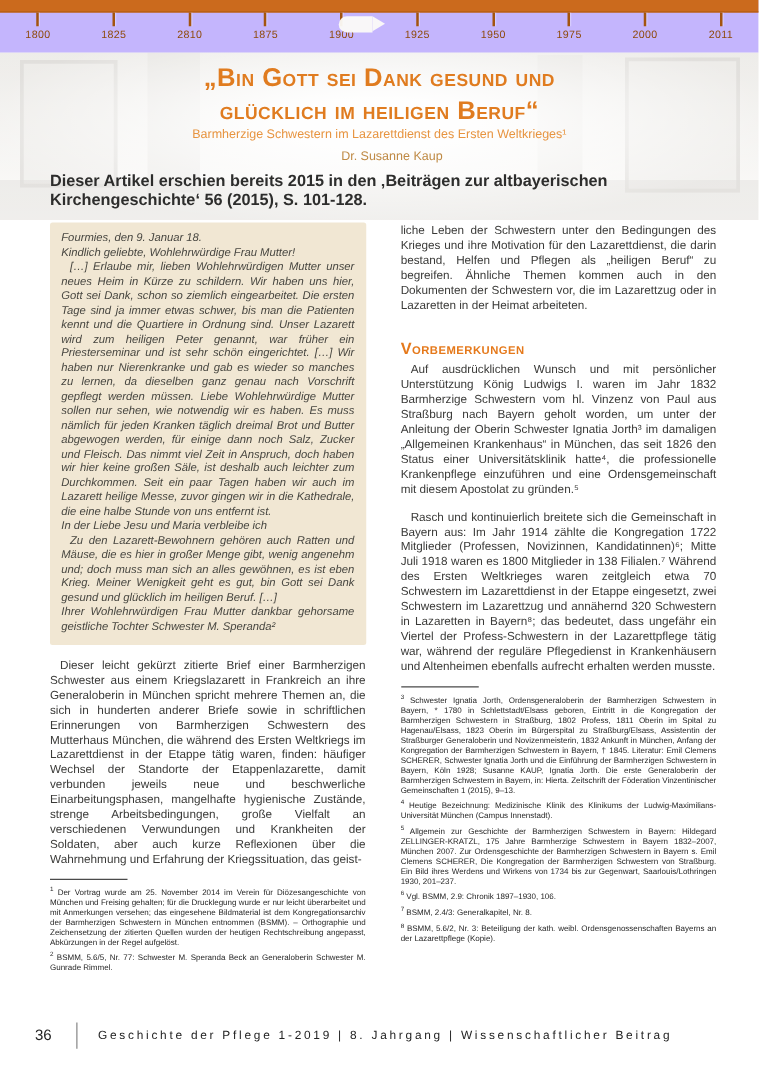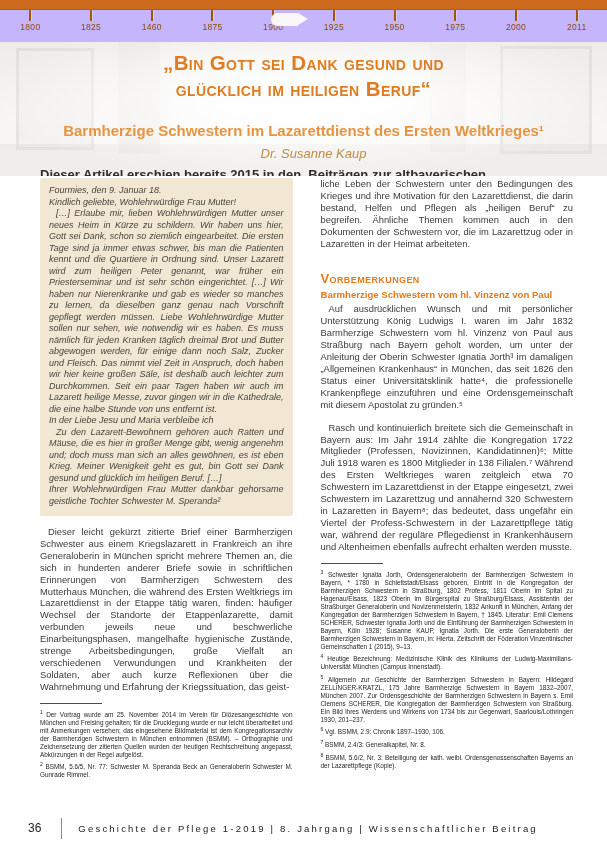--- a/index.html
+++ b/index.html
@@ -30,22 +30,22 @@
   .ph.w1 { left:16px; top:6px; width:72px; height:96px; border:3px solid #c2bfba; background:#e6e4e0; opacity:.5; }
   .ph.w2 { left:500px; top:4px; width:86px; height:102px; border:3px solid #c2bfba; background:#e6e4e0; opacity:.5; }
   .ph.w3 { left:118px; top:0; width:42px; height:112px; background:#cfccc7; opacity:.35; }
   .ph.w4 { left:430px; top:2px; width:36px; height:108px; background:#cfccc7; opacity:.3; }
   .ph.furn { left:0; right:0; top:102px; height:32px; background:#d3d0cb; opacity:.45; }
   .hero::after { content:""; position:absolute; inset:0;
           background:radial-gradient(ellipse at 50% 42%, rgba(255,255,255,.95) 18%, rgba(255,255,255,.3) 75%); }
   .hero-text { position:relative; z-index:2; text-align:center; padding-top:8px; }
   .title { margin:0; font-size:20.5px; line-height:1.28; font-weight:700;
            font-variant:small-caps; letter-spacing:.4px; color:#e07c20; }
-  .subtitle { margin-top:20px; font-size:15px; font-weight:700; color:#e79440; }
-  .author { margin-top:7px; font-size:13px; font-style:italic; color:#bf8a45;margin-left:20px; }
+  .subtitle { margin-top:0; font-size:10px; font-weight:400; color:#e79440; }
+  .author { margin-top:7px; font-size:10px; color:#bf8a45;margin-left:20px; }
   .note { margin-top:6px; text-align:left; padding:0 34px 0 40px;
           font-size:13px; font-weight:700; color:#2d2d2c; }
 
   
   .columns { position:absolute; top:178px; left:40px; right:34px; bottom:48px;
              display:flex; gap:28px; }
   .col { flex:1; min-width:0; }
   .body-p { margin:0; font-size:9.4px; line-height:11.9px; text-align:justify;
             color:#3a3a38; hyphens:auto; }
   .indent { text-indent:8px; }
@@ -83,21 +83,21 @@
       <div class="tl-tick">
           <div class="tick-line"></div>
           <span class="tick-label">1800</span>
         </div>
       <div class="tl-tick">
           <div class="tick-line"></div>
           <span class="tick-label">1825</span>
         </div>
       <div class="tl-tick">
           <div class="tick-line"></div>
-          <span class="tick-label">1460</span>
+          <span class="tick-label">2810</span>
         </div>
       <div class="tl-tick">
           <div class="tick-line"></div>
           <span class="tick-label">1875</span>
         </div>
       <div class="tl-tick">
           <div class="tick-line"></div>
           <span class="tick-label">1900</span>
         </div>
       <div class="tl-tick">
@@ -151,21 +151,20 @@
       </div>
       <p class="body-p indent">Dieser leicht gekürzt zitierte Brief einer Barmherzigen Schwester aus einem Kriegslazarett in Frankreich an ihre Generaloberin in München spricht mehrere Themen an, die sich in hunderten anderer Briefe sowie in schriftlichen Erinnerungen von Barmherzigen Schwestern des Mutterhaus München, die während des Ersten Weltkriegs im Lazarettdienst in der Etappe tätig waren, finden: häufiger Wechsel der Standorte der Etappenlazarette, damit verbunden jeweils neue und beschwerliche Einarbeitungsphasen, mangelhafte hygienische Zustände, strenge Arbeitsbedingungen, große Vielfalt an verschiedenen Verwundungen und Krankheiten der Soldaten, aber auch kurze Reflexionen über die Wahrnehmung und Erfahrung der Kriegssituation, das geist-</p>
       <hr class="fn-rule">
       <p class="fn"><sup>1</sup> <span>Der Vortrag wurde am 25. November 2014 im Verein für Diözesangeschichte von München und Freising gehalten; für die Drucklegung wurde er nur leicht überarbeitet und mit Anmerkungen versehen; das eingesehene Bildmaterial ist dem Kongregationsarchiv der Barmherzigen Schwestern in München entnommen (BSMM). – Orthographie und Zeichensetzung der zitierten Quellen wurden der heutigen Rechtschreibung angepasst, Abkürzungen in der Regel aufgelöst.</span></p>
       <p class="fn"><sup>2</sup> <span>BSMM, 5.6/5, Nr. 77: Schwester M. Speranda Beck an Generaloberin Schwester M. Gunrade Rimmel.</span></p>
     </section>
 
     <section class="col">
       <p class="body-p">liche Leben der Schwestern unter den Bedingungen des Krieges und ihre Motivation für den Lazarettdienst, die darin bestand, Helfen und Pflegen als „heiligen Beruf“ zu begreifen. Ähnliche Themen kommen auch in den Dokumenten der Schwestern vor, die im Lazarettzug oder in Lazaretten in der Heimat arbeiteten.</p>
       <h2 class="h2">Vorbemerkungen</h2>
-      <h3 class="h3">Barmherzige Schwestern vom hl. Vinzenz von Paul</h3>
       <p class="body-p indent">Auf ausdrücklichen Wunsch und mit persönlicher Unterstützung König Ludwigs I. waren im Jahr 1832 Barmherzige Schwestern vom hl. Vinzenz von Paul aus Straßburg nach Bayern geholt worden, um unter der Anleitung der Oberin Schwester Ignatia Jorth³ im damaligen „Allgemeinen Krankenhaus“ in München, das seit 1826 den Status einer Universitätsklinik hatte⁴, die professionelle Krankenpflege einzuführen und eine Ordensgemeinschaft mit diesem Apostolat zu gründen.⁵</p>
       <p class="body-p indent mt">Rasch und kontinuierlich breitete sich die Gemeinschaft in Bayern aus: Im Jahr 1914 zählte die Kongregation 1722 Mitglieder (Professen, Novizinnen, Kandidatinnen)⁶; Mitte Juli 1918 waren es 1800 Mitglieder in 138 Filialen.⁷ Während des Ersten Weltkrieges waren zeitgleich etwa 70 Schwestern im Lazarettdienst in der Etappe eingesetzt, zwei Schwestern im Lazarettzug und annähernd 320 Schwestern in Lazaretten in Bayern⁸; das bedeutet, dass ungefähr ein Viertel der Profess-Schwestern in der Lazarettpflege tätig war, während der reguläre Pflegedienst in Krankenhäusern und Altenheimen ebenfalls aufrecht erhalten werden musste.</p>
       <hr class="fn-rule">
       <p class="fn"><sup>3</sup> <span>Schwester Ignatia Jorth, Ordensgeneraloberin der Barmherzigen Schwestern in Bayern, * 1780 in Schlettstadt/Elsass geboren, Eintritt in die Kongregation der Barmherzigen Schwestern in Straßburg, 1802 Profess, 1811 Oberin im Spital zu Hagenau/Elsass, 1823 Oberin im Bürgerspital zu Straßburg/Elsass, Assistentin der Straßburger Generaloberin und Novizenmeisterin, 1832 Ankunft in München, Anfang der Kongregation der Barmherzigen Schwestern in Bayern, † 1845. Literatur: Emil Clemens SCHERER, Schwester Ignatia Jorth und die Einführung der Barmherzigen Schwestern in Bayern, Köln 1928; Susanne KAUP, Ignatia Jorth. Die erste Generaloberin der Barmherzigen Schwestern in Bayern, in: Hierta. Zeitschrift der Föderation Vinzentinischer Gemeinschaften 1 (2015), 9–13.</span></p>
       <p class="fn"><sup>4</sup> <span>Heutige Bezeichnung: Medizinische Klinik des Klinikums der Ludwig-Maximilians-Universität München (Campus Innenstadt).</span></p>
       <p class="fn"><sup>5</sup> <span>Allgemein zur Geschichte der Barmherzigen Schwestern in Bayern: Hildegard ZELLINGER-KRATZL, 175 Jahre Barmherzige Schwestern in Bayern 1832–2007, München 2007. Zur Ordensgeschichte der Barmherzigen Schwestern in Bayern s. Emil Clemens SCHERER, Die Kongregation der Barmherzigen Schwestern von Straßburg. Ein Bild ihres Werdens und Wirkens von 1734 bis zur Gegenwart, Saarlouis/Lothringen 1930, 201–237.</span></p>
       <p class="fn"><sup>6</sup> <span>Vgl. BSMM, 2.9: Chronik 1897–1930, 106.</span></p>
       <p class="fn"><sup>7</sup> <span>BSMM, 2.4/3: Generalkapitel, Nr. 8.</span></p>
       <p class="fn"><sup>8</sup> <span>BSMM, 5.6/2, Nr. 3: Beteiligung der kath. weibl. Ordensgenossenschaften Bayerns an der Lazarettpflege (Kopie).</span></p>
     </section>

